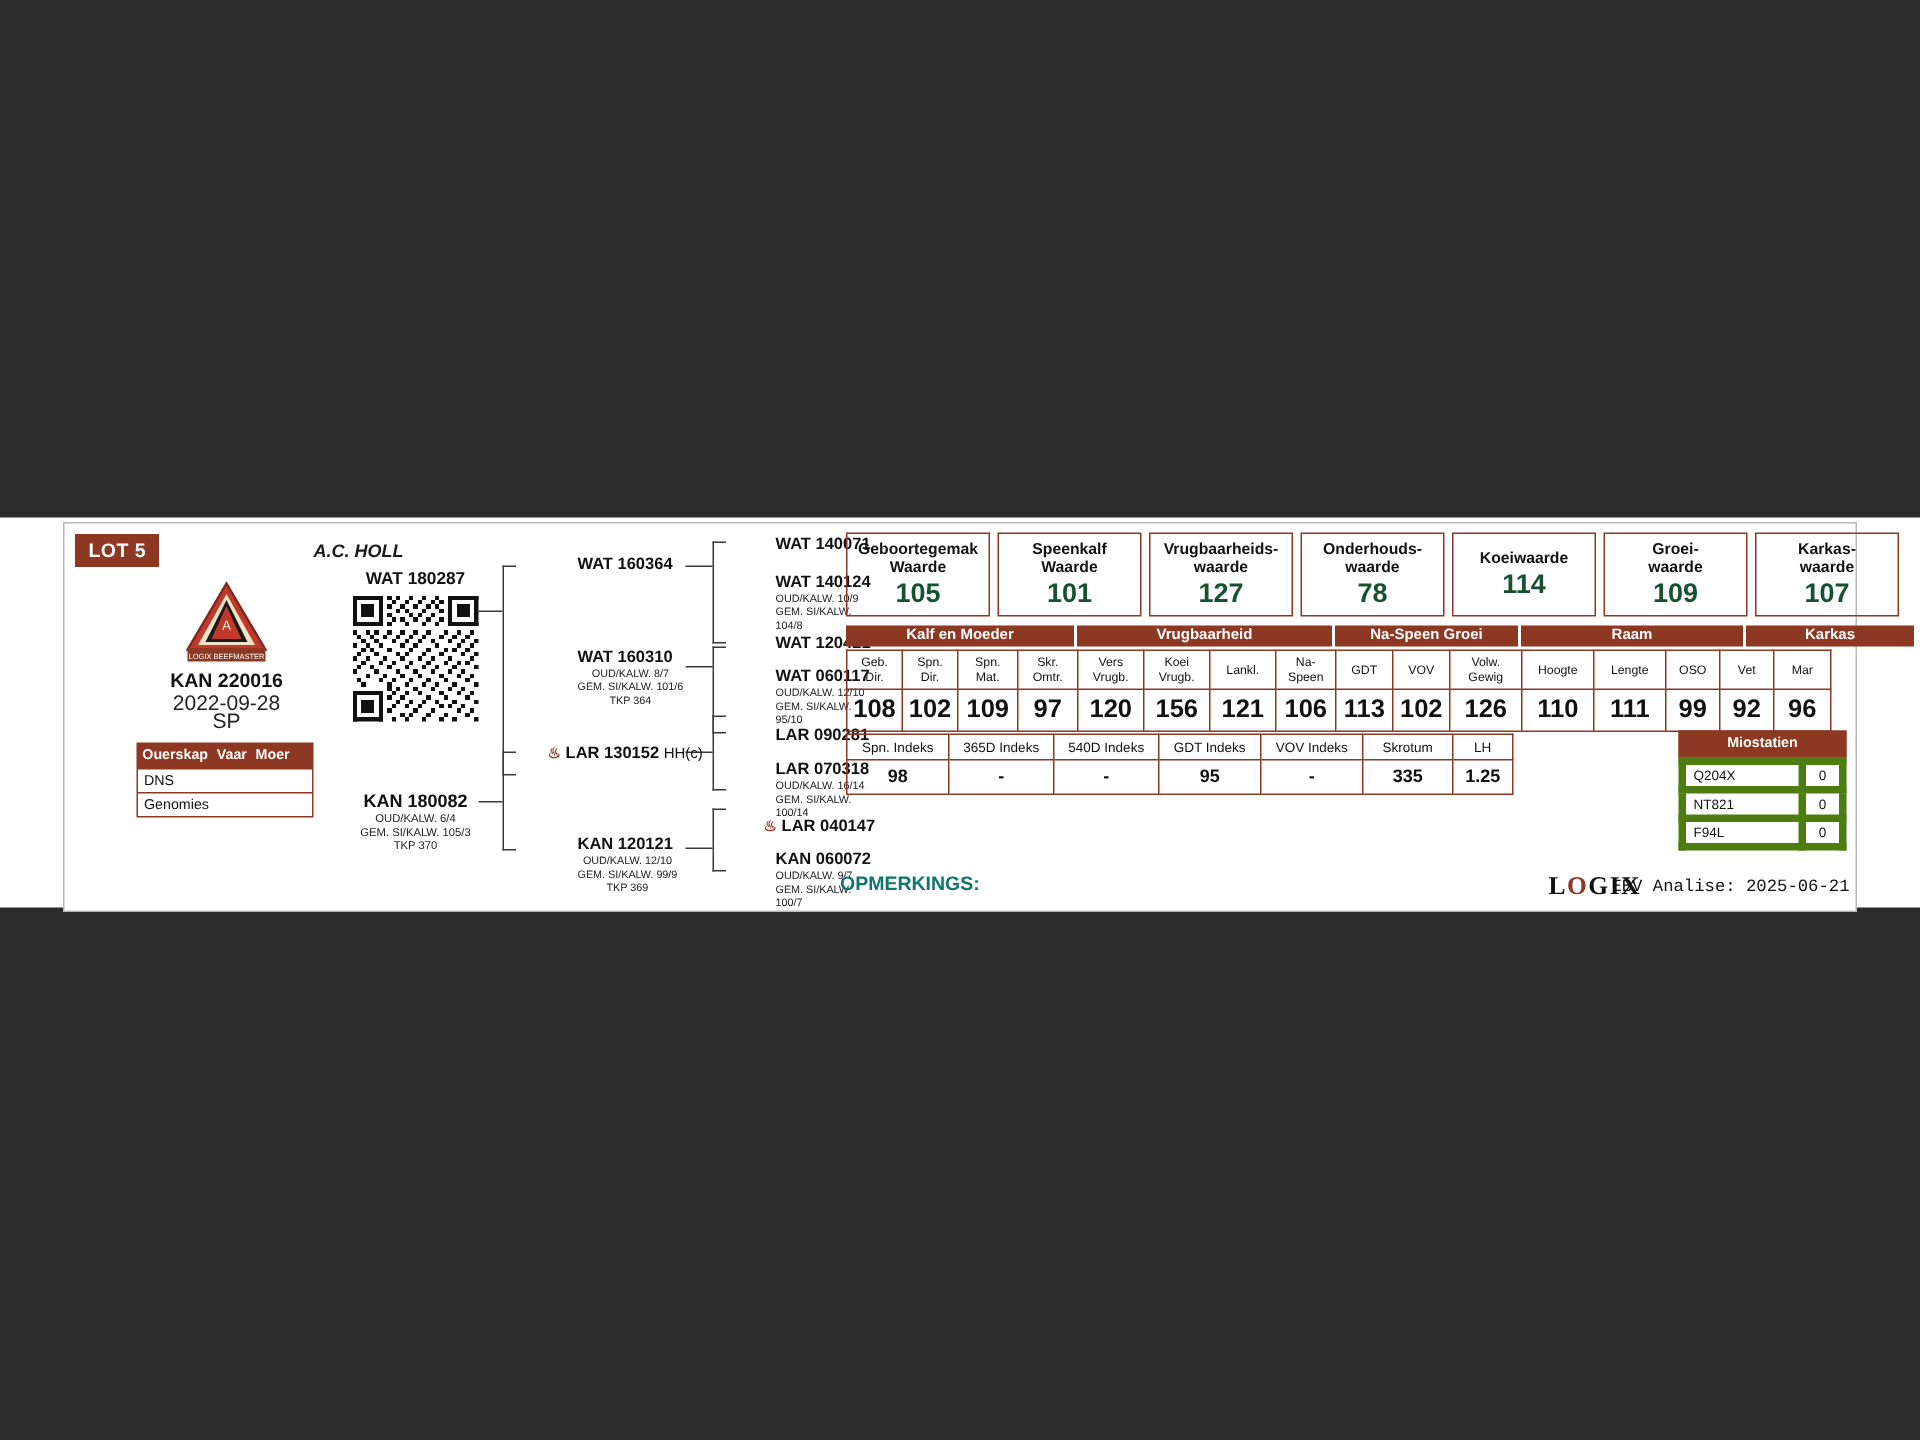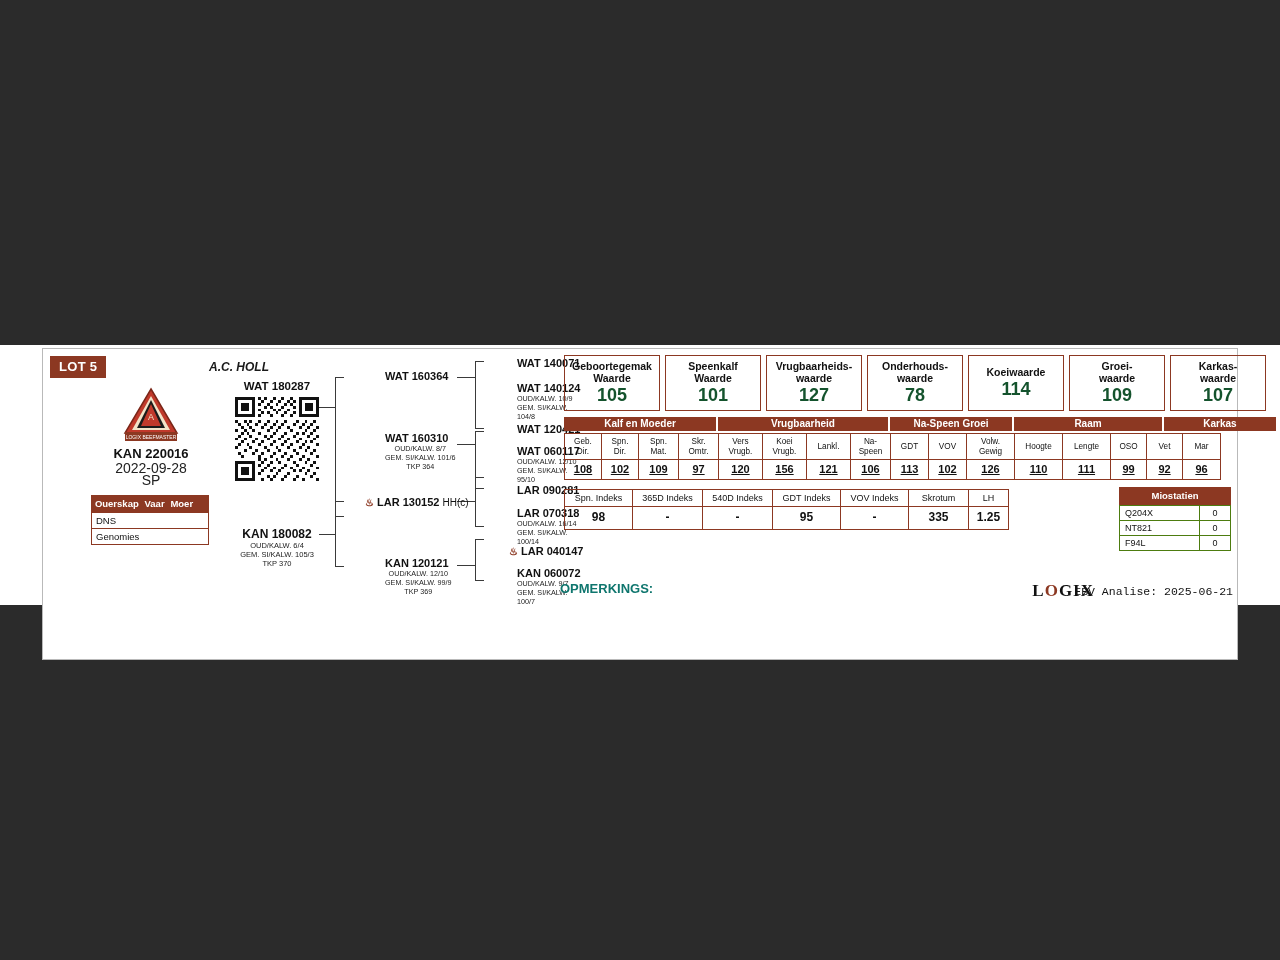--- a/index.html
+++ b/index.html
@@ -8,21 +8,21 @@
     width:1280px; height:960px;
     background:#2b2b2b;
     font-family:"Liberation Sans", sans-serif;
     overflow:hidden;
   }
   .band {
     position:absolute; left:0; top:345px; width:1280px; height:260px;
     background:#ffffff;
   }
   .card {
-    position:absolute; left:42px; top:348px; width:1196px; height:312px;
+    position:absolute; left:42px; top:348px; width:1196px; height:260px;
     background:#ffffff; border:1px solid #b9b9b9;
     display:flex;
   }
   
   .leftpanel { position:relative; width:515px; height:100%; }
   .lot {
     position:absolute; left:7px; top:7px;
     background:#8c3822; color:#fff;
     font-size:13px; font-weight:bold;
     padding:3px 9px 4px 9px;
@@ -86,31 +86,31 @@
   .idxbox .lbl {
     font-size:10.5px; font-weight:bold; color:#111; text-align:center; line-height:12px;
   }
   .idxbox .val { font-size:18px; font-weight:bold; color:#14532d; margin-top:1px; }
   .grpbar { position:absolute; top:68px; height:14px; background:#8c3822;
     color:#fff; font-size:10px; font-weight:bold; text-align:center; line-height:14px; }
   .tblwrap { position:absolute; top:84px; left:6px; }
   table.ebv { border-collapse:collapse; }
   table.ebv td { border:1px solid #8c3822; text-align:center; color:#111; }
   td.h { font-size:8.2px; line-height:9.5px; padding:2px 2px; height:26px; vertical-align:middle; }
-  td.v { font-size:11px; font-weight:bold; padding:3px 2px 4px 2px;text-decoration:underline; }
+  td.v { font-size:17px; font-weight:bold; padding:3px 2px 4px 2px; }
   .idx2 { position:absolute; left:6px; top:140px; }
   table.idx2t { border-collapse:collapse; }
   table.idx2t td { border:1px solid #8c3822; text-align:center; color:#111; }
   td.h2 { font-size:9px; padding:3px 4px; }
   td.v2 { font-size:12px; font-weight:bold; padding:3px 4px 5px 4px; }
   .mio { position:absolute; right:6px; top:138px; width:112px; }
   .miohdr { background:#8c3822; color:#fff; font-size:9.5px; font-weight:bold;
     text-align:center; padding:2px 0 3px 0; border:1px solid #8c3822; }
   table.miot { border-collapse:collapse; width:112px; }
-  table.miot td { border:1px solid #4d7c0f; font-size:9px; color:#111; padding:2px 5px; }
+  table.miot td { border:5px solid #4d7c0f; font-size:9px; color:#111; padding:2px 5px; }
   .remarks {
     position:absolute; left:2px; top:232px; font-size:13px; font-weight:bold; color:#0f766e;
   }
   .logix {
     position:absolute; right:143px; top:232px;
     font-size:17px; font-weight:bold; letter-spacing:1px; color:#111;
     font-family:Liberation Serif, serif;
   }
   .logix .o { color:#8c3822; }
   .analise { position:absolute; right:4px; top:236px; font-size:11.5px; color:#111;font-family:Liberation Mono, monospace; }

